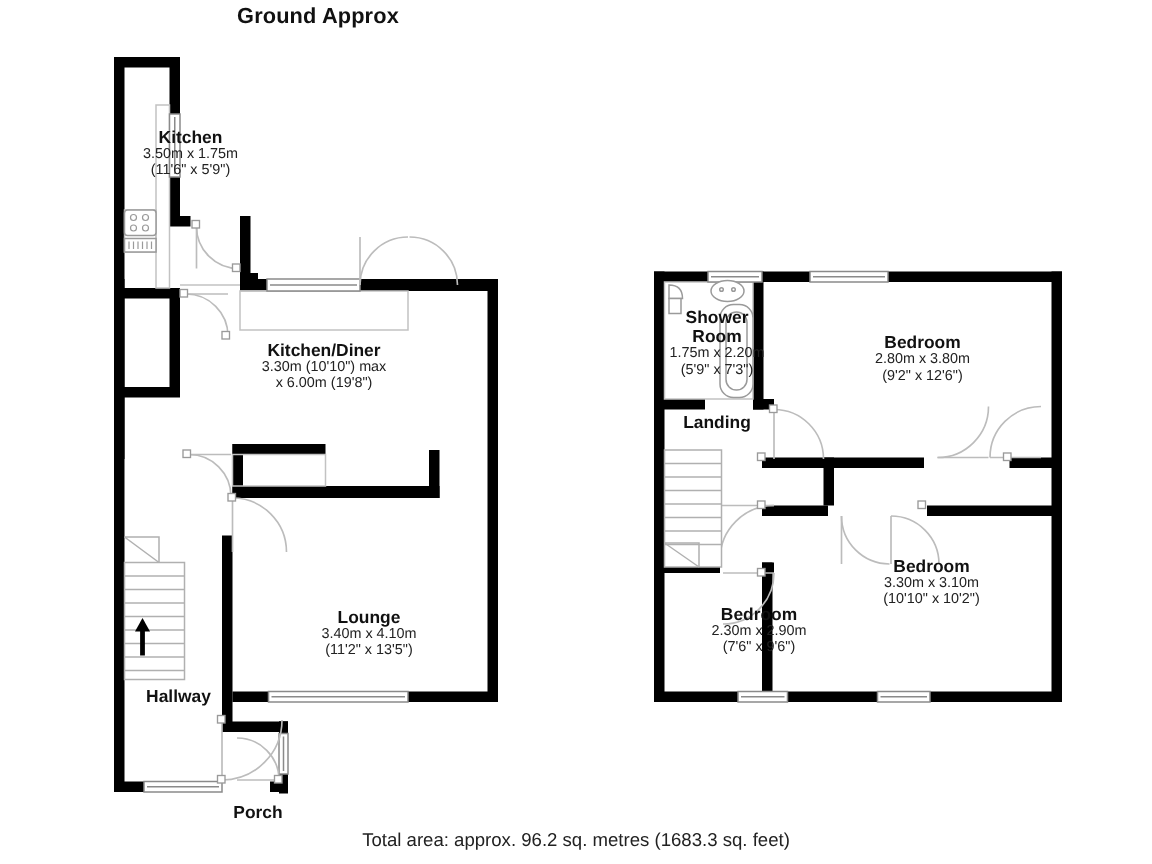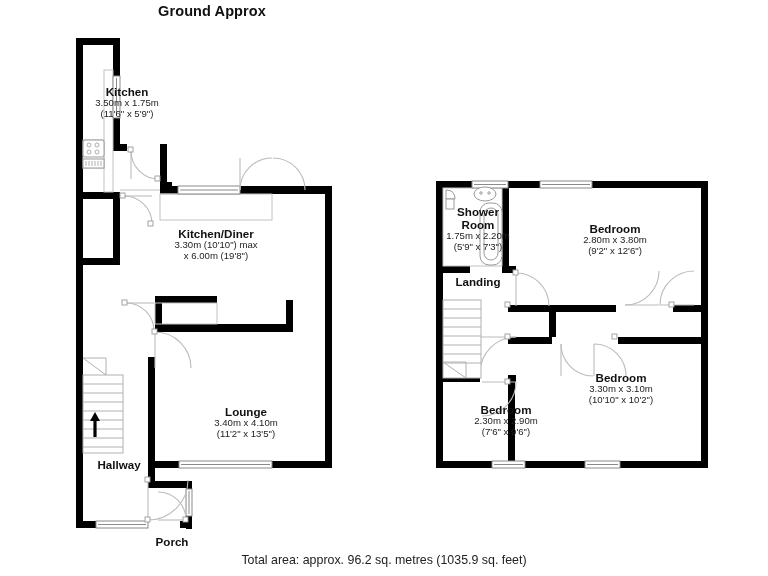--- a/index.html
+++ b/index.html
@@ -403,15 +403,15 @@
   <div class="room-label" style="left:441px; top:403px; width:130px;">
     <span class="rname">Bedroom</span>
     <span class="rdim">2.30m x 2.90m</span>
     <span class="rdim">(7'6" x 9'6")</span>
   </div>
 
   <div class="room-label simple" style="left:428px; top:275px; width:100px;">
     <span class="rname">Landing</span>
   </div>
 
-  <div class="total-area">Total area: approx. 96.2 sq. metres (1035.9 sq. feet)</div>
+  <div class="total-area">Total area: approx. 96.2 sq. metres (1683.3 sq. feet)</div>
 
 </div>
 
 </body></html>

